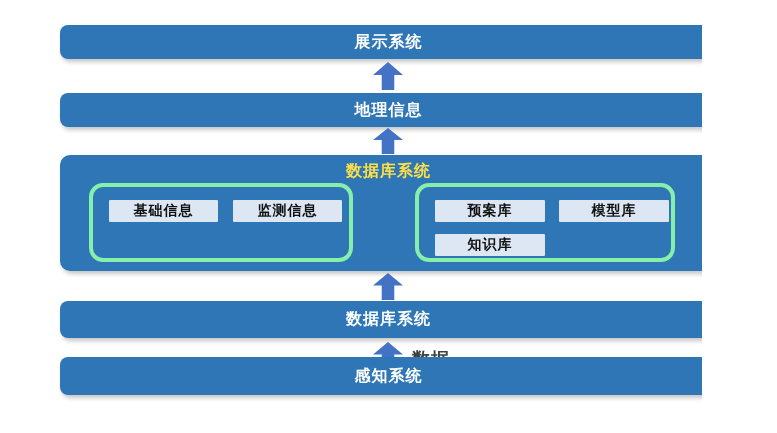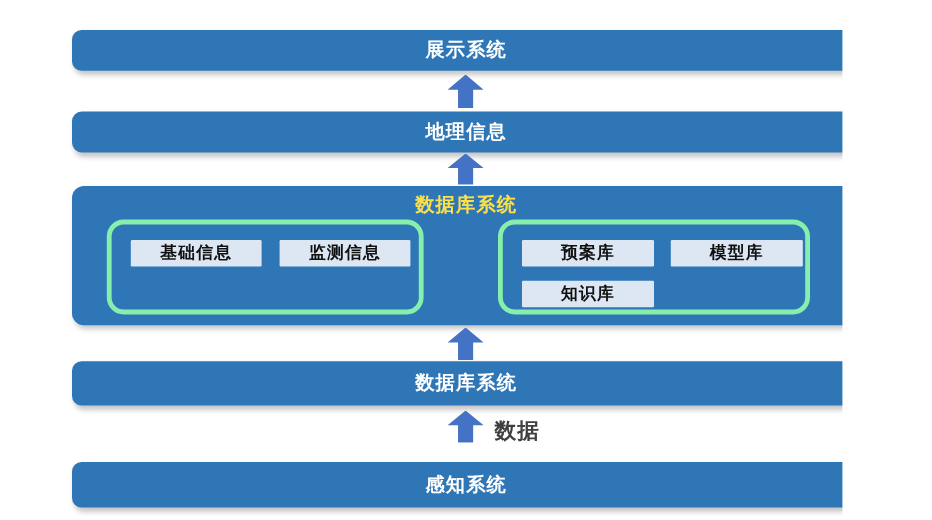--- a/index.html
+++ b/index.html
@@ -28,21 +28,21 @@
     letter-spacing: 1px;
     display: flex;
     align-items: center;
     justify-content: center;
     text-align: center;
   }
   .layer-display    { top: 25px;  height: 34px; }
   .layer-analysis   { top: 93px;  height: 34px; }
   .layer-database   { top: 155px; height: 116px; border-radius: 10px; display: block; }
   .layer-network    { top: 301px; height: 37px; }
-  .layer-perception { top: 385px; height: 38px; text-align: right; }
+  .layer-perception { top: 357px; height: 38px; text-align: right; }
 
   .db-title {
     width: 100%;
     padding-top: 6px;
     font-size: 16px;
     font-weight: bold;
     letter-spacing: 1px;
     color: #fde047;
     font-family: Liberation Serif, serif;
   }

